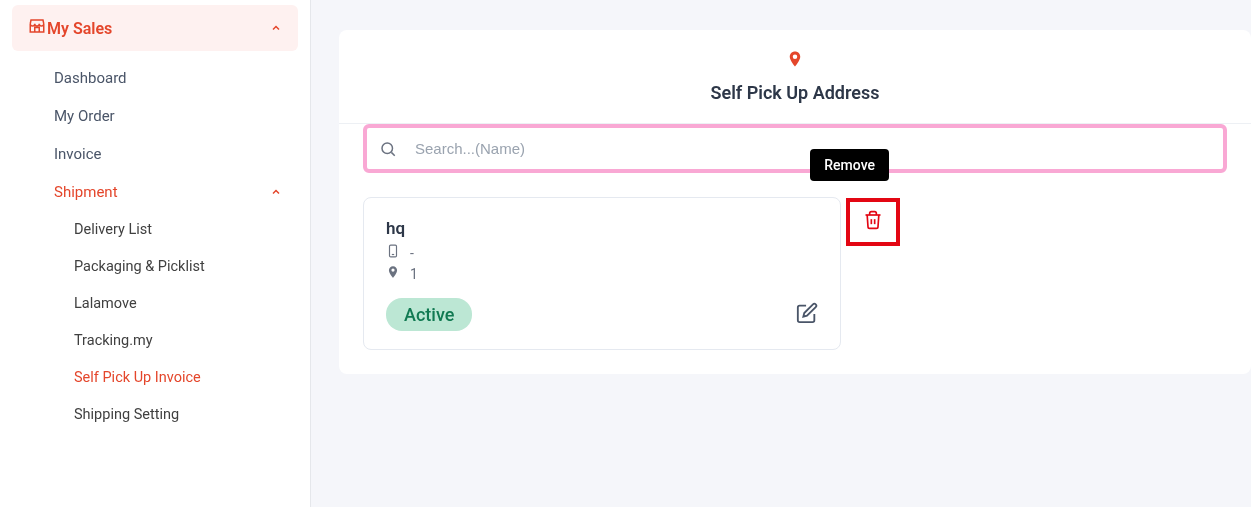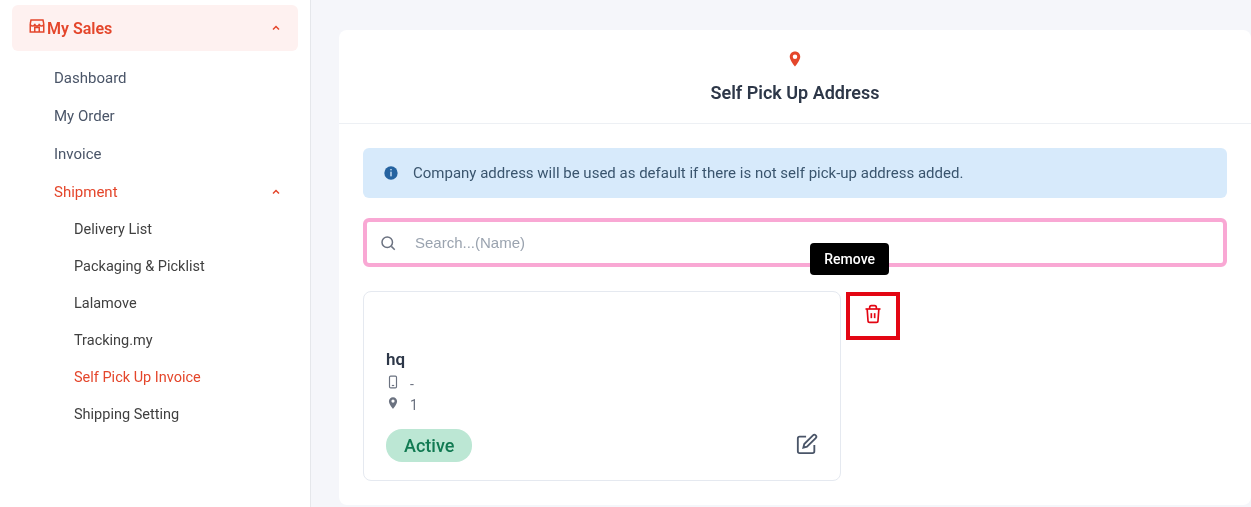--- a/index.html
+++ b/index.html
@@ -168,21 +168,20 @@
       align-items: center;
       justify-content: center;
       background: #ffffff;
       cursor: pointer;
     }
     .card-title {
       font-weight: 600;
       font-size: 17px;
       color: #2d3748;
       margin-bottom: 6px;
-      margin-top: 37px;
     }
     .card-line {
       display: flex;
       align-items: center;
       gap: 10px;
       color: #6b7280;
       font-size: 14px;
       margin-bottom: 4px;
     }
     .card-footer {
@@ -251,30 +250,20 @@
   <div class="panel">
     <div class="panel-header">
       <span style="color:#e4462b;">
         <svg width="18" height="18" viewBox="0 0 24 24" fill="currentColor">
             <path d="M12 2C8 2 5 5 5 9c0 5 7 13 7 13s7-8 7-13c0-4-3-7-7-7zm0 10a3 3 0 110-6 3 3 0 010 6z"></path>
           </svg>
       </span>
       <span>Self Pick Up Address</span>
     </div>
 
-    <div class="alert">
-      <span class="info-icon">
-        <svg width="16" height="16" viewBox="0 0 24 24" fill="currentColor">
-            <circle cx="12" cy="12" r="10"></circle>
-            <rect x="11" y="10" width="2" height="7" fill="#d7eafb"></rect>
-            <rect x="11" y="6" width="2" height="2" fill="#d7eafb"></rect>
-          </svg>
-      </span>
-      <span>Company address will be used as default if there is not self pick-up address added.</span>
-    </div>
 
     <div class="search-wrap">
       <svg width="18" height="18" viewBox="0 0 24 24" fill="none" stroke="currentColor" stroke-width="2">
           <circle cx="11" cy="11" r="7"></circle>
           <line x1="21" y1="21" x2="16.5" y2="16.5"></line>
         </svg>
       <input type="text" class="search-input" placeholder="Search...(Name)" style="">
     </div>
 
     <div class="card-wrap">

